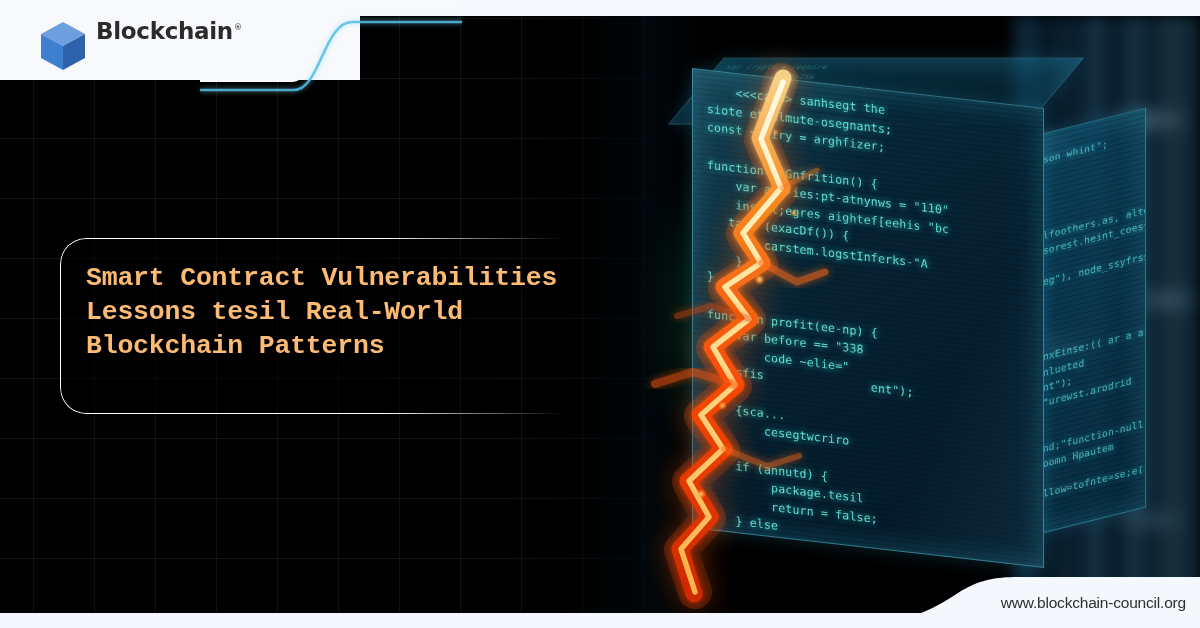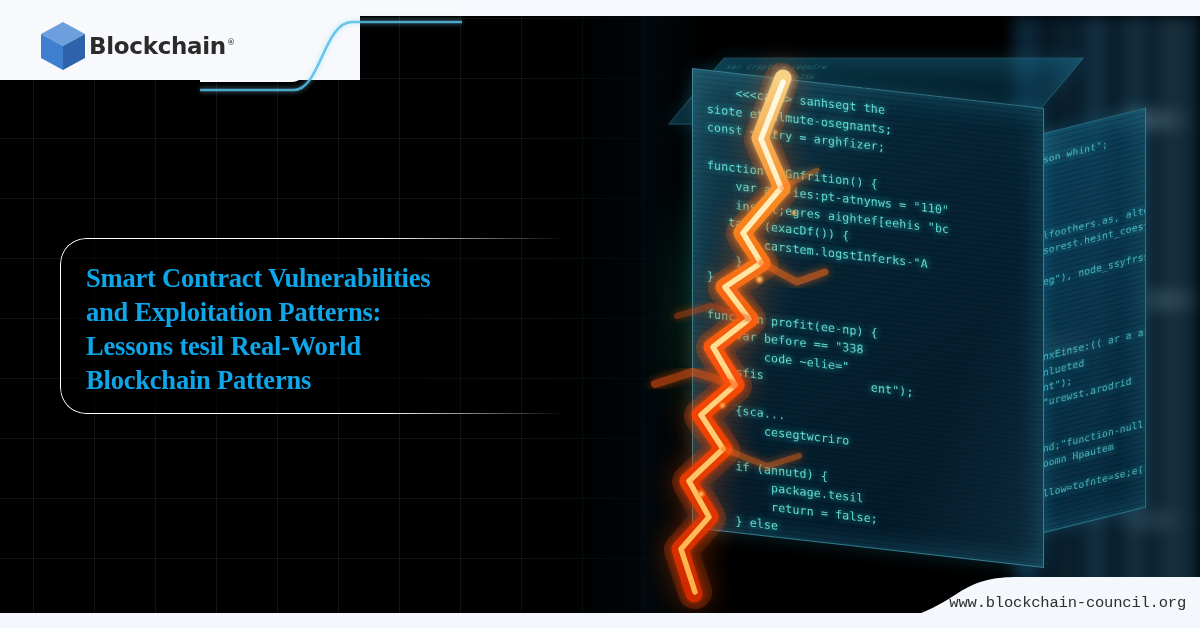--- a/index.html
+++ b/index.html
@@ -153,21 +153,21 @@
     background:#f7f9fc;
   }
   .logo-curve {
     position:absolute; left:200px; top:0; width:260px; height:92px;
     overflow:visible;
   }
   .logo-curve svg { display:block; overflow:visible; }
 
   .logo {
     position:absolute; left:38px; top:20px;
-    display:flex; align-items:center; gap:1px;
+    display:flex; gap:8px;
   }
   .logo-cube { width:50px; height:52px; flex:0 0 auto; }
   .logo-text { line-height:1.0; }
   .logo-text .l1, .logo-text .l2 {
     font-family:"DejaVu Sans", sans-serif;
     font-size:23px; font-weight:700; color:#2b2b2b; letter-spacing:-.3px;
     display:block;
   }
   .logo-text .l1 { position:relative; }
   .logo-reg {
@@ -180,40 +180,40 @@
     position:absolute; left:60px; top:238px; width:520px; height:176px;
     border:1.5px solid #ffffff;
     border-right:none;
     border-radius:26px 0 0 26px;
     background:rgba(0,0,0,.55);
     -webkit-mask-image:linear-gradient(90deg, #000 0%, #000 62%, rgba(0,0,0,0) 97%);
             mask-image:linear-gradient(90deg, #000 0%, #000 62%, rgba(0,0,0,0) 97%);
   }
   .title-text {
     position:absolute; left:86px; top:262px; width:520px;
-    font-family:Liberation Serif, serif;
+    font-family:Liberation Mono, monospace;
     font-weight:700;
     font-size:26.5px;
     line-height:1.28;
-    color:#0ea5e9;
+    color:#fdba74;
     letter-spacing:-.2px;
     text-shadow:0 2px 10px rgba(0,0,0,.9);
   }
   .title-text span { display:block; white-space:nowrap; }
 
   
   .bottom-white {
     position:absolute; left:0; bottom:0; width:1200px; height:15px;
     background:#f4f7fb;
   }
   .url-plate { position:absolute; right:0; bottom:0; width:330px; height:75px; overflow:visible; }
   .url-plate svg { display:block; }
   .url-text {
     position:absolute; right:14px; bottom:16px;
-    font-family:Liberation Mono, monospace;
+    font-family:Liberation Sans, sans-serif;
     font-size:15.5px; font-weight:400; color:#2e2e2e;
     letter-spacing:-.2px;
   }
 </style>
 </head>
 <body>
 
 <div class="banner">
 
   <div class="photo"></div>
@@ -350,21 +350,20 @@
     <div class="ember" style="left:112px;top:470px;width:8px;height:8px;"></div>
     <div class="ember" style="left:188px;top:110px;width:5px;height:5px;"></div>
   </div>
 
   <div class="left-dark"></div>
   <div class="grid"></div>
 
   <div class="title-card"></div>
   <div class="title-text">
     <span>Smart Contract Vulnerabilities</span>
-    <span>and Exploitation Patterns:</span>
     <span>Lessons tesil Real-World</span>
     <span>Blockchain Patterns</span>
   </div>
 
   <div class="top-white"></div>
   <div class="logo-plate"></div>
   <div class="logo-curve">
     <svg width="262" height="95" viewBox="0 0 262 95">
       <path d="M0,0 H262 V14 H150 C120,14 118,82 92,82 H0 Z" fill="#f7f9fc"></path>
       <path d="M262,22 H152 C124,22 120,90 94,90 H0" fill="none" stroke="#49b6e0" stroke-width="2.6" opacity=".85"></path>

